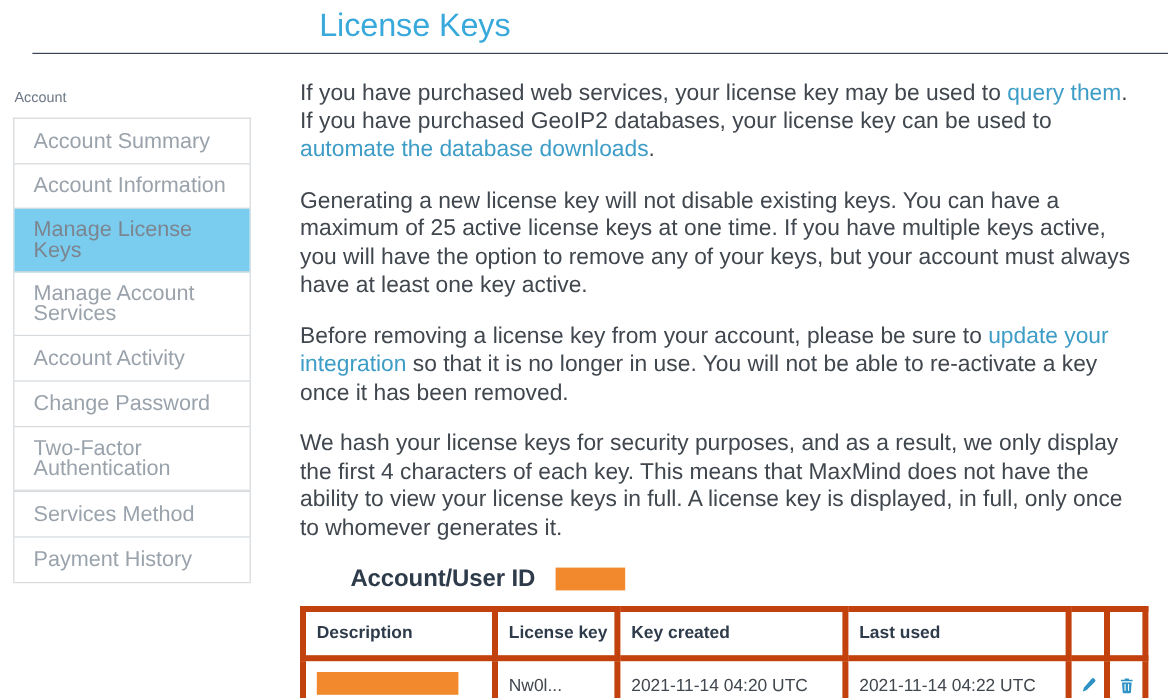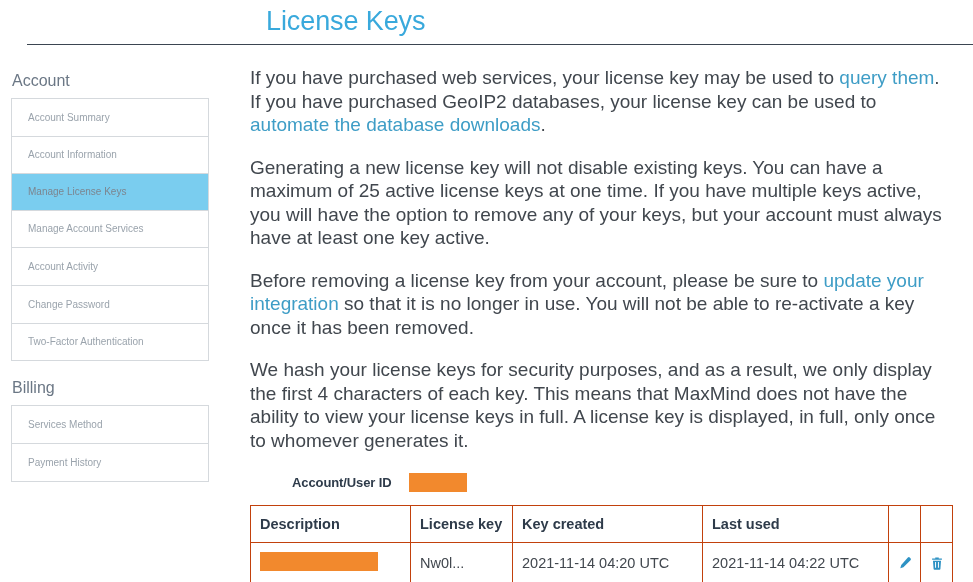--- a/index.html
+++ b/index.html
@@ -39,37 +39,37 @@
     border-top: 1px solid #3b4551;
   }
 
   
   #sidebar {
     position: absolute;
     left: 11px; top: 72px;
     width: 198px;
   }
   .sidebar-heading {
-    font-size: 16px;
+    font-size: 12px;
     color: #6b7785;
     font-weight: 400;
     margin: 0 0 8px 0;
     padding-left: 1px;
     line-height: 18px;
   }
   .sidebar-heading.second { margin-top: 18px; }
   .sidebar-group {
     border: 1px solid #d5d9dd;
     border-bottom: none;
     background: #fff;
   }
   .sidebar-item {
     border-bottom: 1px solid #d5d9dd;
     padding: 10px 14px 10px 16px;
-    font-size: 10px;
+    font-size: 18px;
     color: #9aa3ac;
     line-height: 17px;
     min-height: 37px;
     cursor: pointer;
   }
   .sidebar-item.active {
     background: #7acdef;
     color: #7c858f;
   }
   .sidebar-item.two-line { padding-top: 9px; padding-bottom: 9px; }
@@ -93,42 +93,42 @@
   }
 
   
   #account-id-row {
     display: flex;
     align-items: center;
     margin: 10px 0 12px 42px;
     height: 22px;
   }
   #account-id-label {
-    font-size: 13px;
+    font-size: 20px;
     font-weight: bold;
     color: #2e3b4a;
     letter-spacing: -0.1px;
   }
   .redaction {
     background: #f2892d;
     height: 19px;
     display: inline-block;
   }
   #account-id-value { width: 58px; margin-left: 17px; }
 
   
   #keys-table {
     border-collapse: collapse;
     width: 702px;
     margin-top: 4px;
     background: #fff;
     table-layout: fixed;
   }
   #keys-table th, #keys-table td {
-    border: 1px solid #c2410c;
+    border: 5px solid #c2410c;
     text-align: left;
     font-size: 14.5px;
     color: #41474e;
     padding: 9px 10px 9px 9px;
     vertical-align: middle;
     white-space: nowrap;
     overflow: hidden;
   }
   #keys-table th {
     font-weight: bold;
@@ -189,21 +189,20 @@
     <div class="sidebar-heading">Account</div>
     <div class="sidebar-group">
       <div class="sidebar-item">Account Summary</div>
       <div class="sidebar-item two-line">Account Information</div>
       <div class="sidebar-item active two-line">Manage License Keys</div>
       <div class="sidebar-item two-line">Manage Account Services</div>
       <div class="sidebar-item">Account Activity</div>
       <div class="sidebar-item">Change Password</div>
       <div class="sidebar-item two-line">Two-Factor Authentication</div>
     </div>
-    <div class="sidebar-heading second">Billing</div>
     <div class="sidebar-group">
       <div class="sidebar-item">Services Method</div>
       <div class="sidebar-item">Payment History</div>
     </div>
   </nav>
 
 <div id="main">
 
   <div id="paragraphs">
       <p class="body-para"><span>If you have purchased web services, your license key may be used to </span><a href="#">query them</a><span>. If you have purchased GeoIP2 databases, your license key can be used to </span><a href="#">automate the database downloads</a><span>.</span></p>

